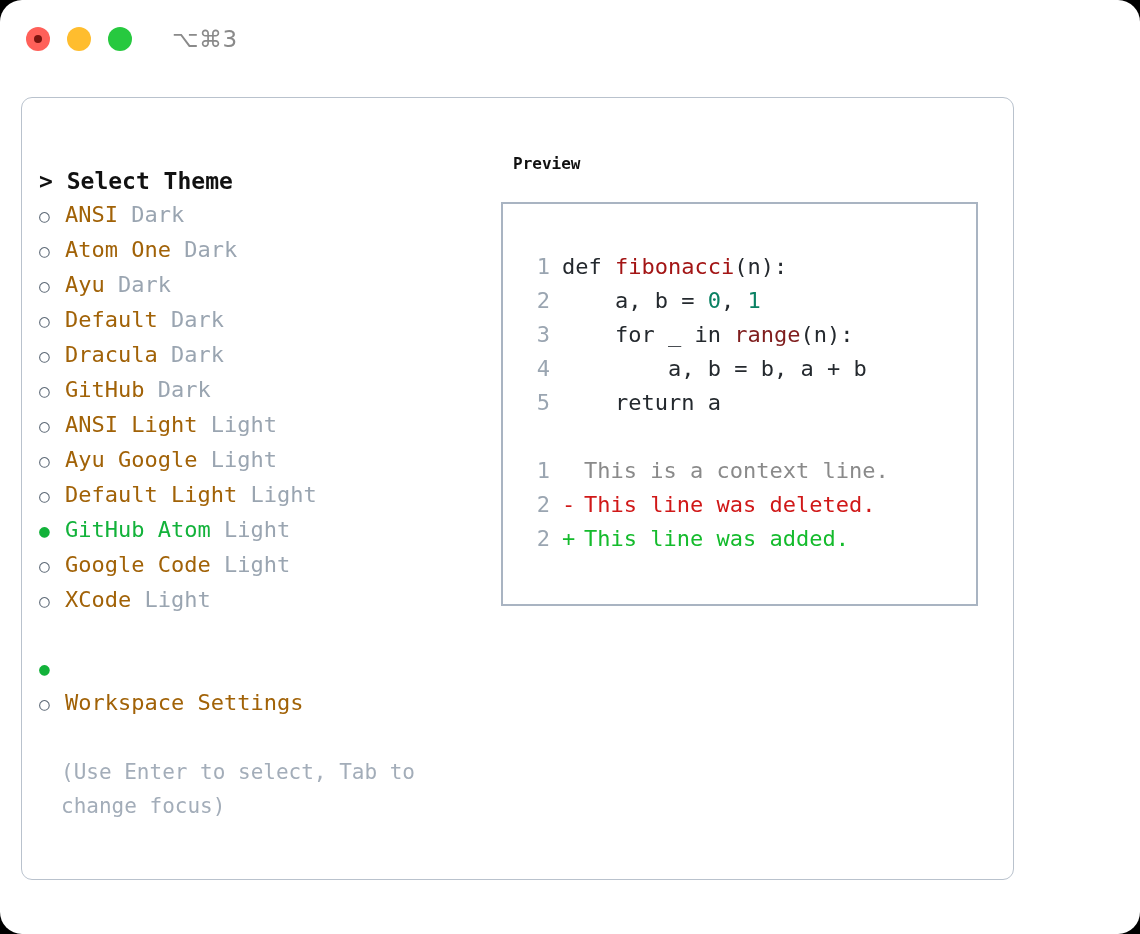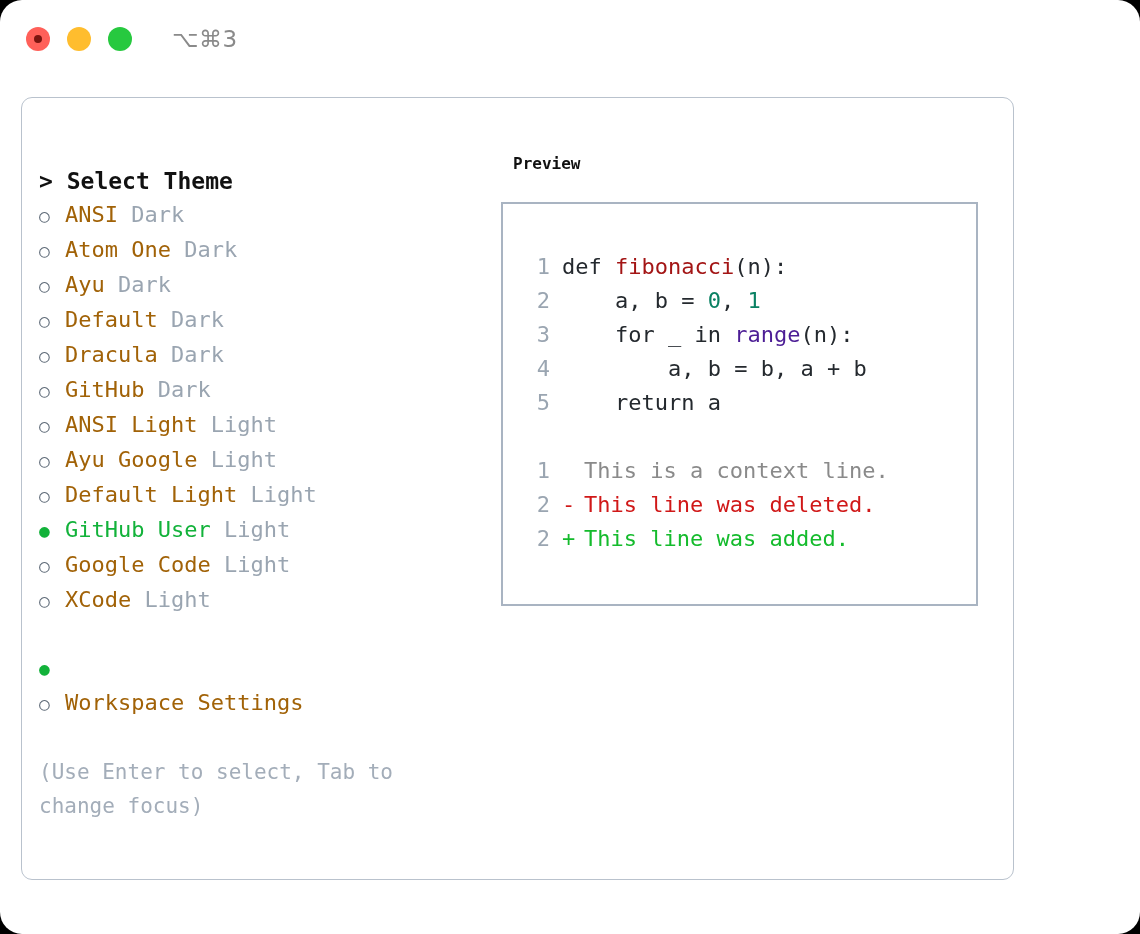--- a/index.html
+++ b/index.html
@@ -128,20 +128,21 @@
 
   .spacer { height: 34px; }
 
   .hint {
     margin-top: 34px;
     font-size: 21px;
     line-height: 34px;
     color: #a3adb9;
     width: 400px;
     white-space: pre-wrap;
+    margin-left: 22px;
   }
 
   
   .right-pane {
     position: absolute;
     left: 479px;
     top: 50px;
     width: 490px;
   }
   .preview-title {
@@ -178,21 +179,21 @@
   .diffmark {
     width: 22px;
     flex: 0 0 22px;
     white-space: pre;
   }
   .code-text { color: #24292e; }
 
   .tok-plain { color: #24292e; }
   .tok-func  { color: #a31515; }
   .tok-num   { color: #0a8163; }
-  .tok-builtin { color: #4c1d95; }
+  .tok-builtin { color: #7f1d1d; }
 
   .diff-gap { height: 34px; }
   .diff-context .code-text,
   .diff-context .diffmark { color: #8a8a8a; }
   .diff-del .code-text,
   .diff-del .diffmark { color: #d01818; }
   .diff-add .code-text,
   .diff-add .diffmark { color: #14bb2c; }
 </style>
 </head>
@@ -259,21 +260,21 @@
             <span class="opt-label">Ayu Google</span>
             <span class="opt-badge">&nbsp;<span>Light</span></span>
           </div>
           <div class="opt-row">
             <span class="marker">○</span>
             <span class="opt-label">Default Light</span>
             <span class="opt-badge">&nbsp;<span>Light</span></span>
           </div>
           <div class="opt-row selected">
             <span class="marker sel">●</span>
-            <span class="opt-label">GitHub User</span>
+            <span class="opt-label">GitHub Atom</span>
             <span class="opt-badge">&nbsp;<span>Light</span></span>
           </div>
           <div class="opt-row">
             <span class="marker">○</span>
             <span class="opt-label">Google Code</span>
             <span class="opt-badge">&nbsp;<span>Light</span></span>
           </div>
           <div class="opt-row">
             <span class="marker">○</span>
             <span class="opt-label">XCode</span>

